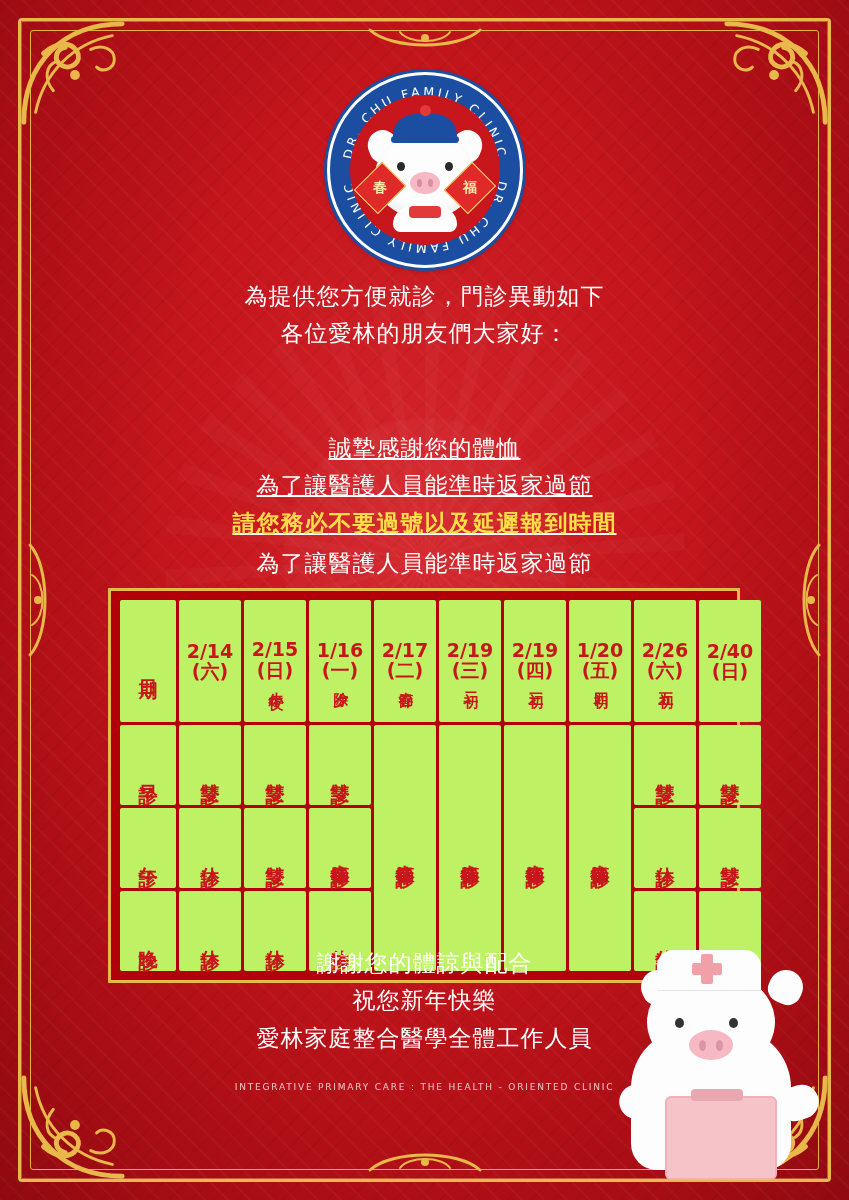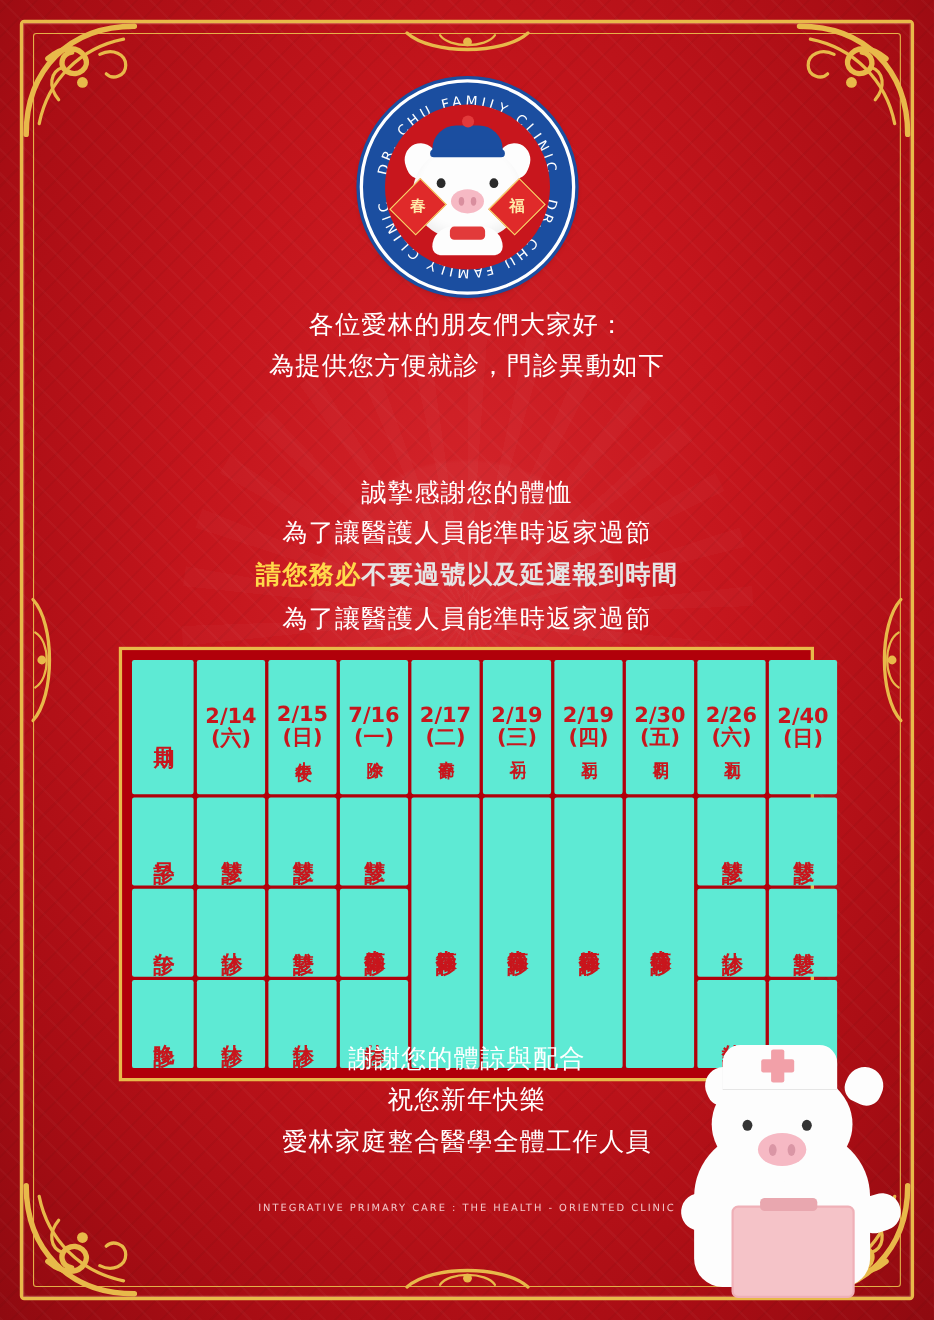--- a/index.html
+++ b/index.html
@@ -105,37 +105,37 @@
     color:#ffe9a8;font-size:14px;font-weight:bold;}
   .couplet span{transform:rotate(-45deg);}
   .couplet.l{left:-6px;}
   .couplet.r{right:-6px;}
 
   
   .msg{position:absolute;left:0;right:0;text-align:center;color:#ffffff;
     font-family:"DejaVu Sans","Liberation Sans",sans-serif;letter-spacing:1px;}
   .msg-line{line-height:1.62;font-size:23px;}
   .block1{top:278px;}
-  .block2{top:430px;}
+  .block2{top:430px;text-decoration:underline;}
   .block3{top:545px;}
   .hl-yellow{color:#ffd94a;font-weight:bold;}
-  .hl-orange{color:#e5e5e5;font-weight:bold;}
+  .hl-orange{color:#fde047;font-weight:bold;}
   .check-ico{display:inline-block;vertical-align:-3px;margin-right:6px;}
 
   
   .table-wrap{
     position:absolute;left:108px;top:588px;width:632px;
     background:#b1000a;
     border:3px solid #e8b94a;
     padding:6px;
     box-sizing:border-box;
   }
   table.sched{border-collapse:separate;border-spacing:3px;width:100%;table-layout:fixed;}
   table.sched td{
-    background:#5eead4;color:#c8161d;text-align:center;vertical-align:middle;
+    background:#bef264;color:#c8161d;text-align:center;vertical-align:middle;
     font-weight:bold;font-size:19px;line-height:1.12;padding:5px 1px;
     border-radius:2px;
   }
   td.rowhdr{background:#b1000a;color:#ffffff;width:56px;font-size:19px;}
   td.daycell{font-size:17px;height:112px;vertical-align:middle;}
   .vtxt{writing-mode:vertical-rl;text-orientation:upright;display:inline-block;line-height:1.05;letter-spacing:1px;}
   .stack{display:flex;flex-direction:column;align-items:center;justify-content:center;line-height:1.06;}
   .stack .s{display:block;}
   td.slot{height:70px;font-size:19px;}
   td.merged{vertical-align:middle;}
@@ -145,21 +145,21 @@
   .footer{position:absolute;left:0;right:0;top:945px;text-align:center;color:#fff;}
   .footer .msg-line{font-size:23px;line-height:1.62;}
 
   .brand{position:absolute;left:50%;top:1078px;transform:translateX(-50%);
     display:flex;align-items:center;gap:12px;flex-direction:column;}
   .brand-row{display:flex;align-items:center;gap:10px;}
   .brand-mark{width:44px;height:34px;position:relative;}
   .brand-mark .m1{position:absolute;left:0;top:6px;width:26px;height:26px;background:#2e6fc0;border-radius:6px 6px 14px 6px;}
   .brand-mark .m2{position:absolute;left:16px;top:0px;width:20px;height:20px;background:#2e6fc0;border-radius:50% 50% 0 50%;}
   .brand-name{color:#fff;font-size:30px;letter-spacing:3px;}
-  .brand-sub{color:#f3c6c8;font-size:9px;letter-spacing:1.8px;margin-top:16px;}
+  .brand-sub{color:#f3c6c8;font-size:9px;letter-spacing:1.8px;margin-top:4px;}
 
   
   .nurse{position:absolute;right:26px;bottom:24px;width:210px;height:240px;}
   .n-body{position:absolute;left:18px;top:92px;width:160px;height:142px;background:#fdfdfd;border-radius:60px 60px 26px 26px;}
   .n-head{position:absolute;left:34px;top:34px;width:128px;height:104px;background:#fdfdfd;border-radius:50%;}
   .n-ear{position:absolute;width:34px;height:34px;background:#fdfdfd;border-radius:50% 50% 40% 40%;top:34px;}
   .n-ear.l{left:28px;transform:rotate(-25deg);}
   .n-ear.r{right:20px;transform:rotate(25deg);}
   .n-cap{position:absolute;left:44px;top:14px;width:104px;height:40px;background:#fdfdfd;border-radius:16px 16px 0 0;
     box-shadow:0 1px 0 #e6e6e6;}
@@ -311,22 +311,22 @@
             </div>
           <div class="couplet r">
               <span>福</span>
             </div>
         </div>
       </div>
     </div>
   </div>
 
   <div class="msg block1">
+    <div class="msg-line">為提供您方便就診，門診異動如下</div>
     <div class="msg-line">各位愛林的朋友們大家好：</div>
-    <div class="msg-line">為提供您方便就診，門診異動如下</div>
   </div>
 
   <div class="msg block2">
     <div class="msg-line">誠摯感謝您的體恤</div>
     <div class="msg-line">為了讓醫護人員能準時返家過節</div>
     <div class="msg-line"><span class="hl-yellow">請您務必</span><span class="hl-orange">不要過號以及延遲報到時間</span></div>
   </div>
 
   <div class="msg block3">
     <div class="msg-line">為了讓醫護人員能準時返家過節</div>
@@ -359,21 +359,21 @@
         </td>
         <td class="daycell">
           <div class="stack">
             <span class="s">2/15</span>
             <span class="s">(日)</span>
             <span class="s vtxt small-note">小年夜</span>
           </div>
         </td>
         <td class="daycell">
           <div class="stack">
-            <span class="s">7/16</span>
+            <span class="s">1/16</span>
             <span class="s">(一)</span>
             <span class="s vtxt small-note">除夕</span>
           </div>
         </td>
         <td class="daycell">
           <div class="stack">
             <span class="s">2/17</span>
             <span class="s">(二)</span>
             <span class="s vtxt small-note">春節</span>
           </div>
@@ -387,21 +387,21 @@
         </td>
         <td class="daycell">
           <div class="stack">
             <span class="s">2/19</span>
             <span class="s">(四)</span>
             <span class="s vtxt small-note">初三</span>
           </div>
         </td>
         <td class="daycell">
           <div class="stack">
-            <span class="s">2/30</span>
+            <span class="s">1/20</span>
             <span class="s">(五)</span>
             <span class="s vtxt small-note">初四</span>
           </div>
         </td>
         <td class="daycell">
           <div class="stack">
             <span class="s">2/26</span>
             <span class="s">(六)</span>
             <span class="s vtxt small-note">初五</span>
           </div>

